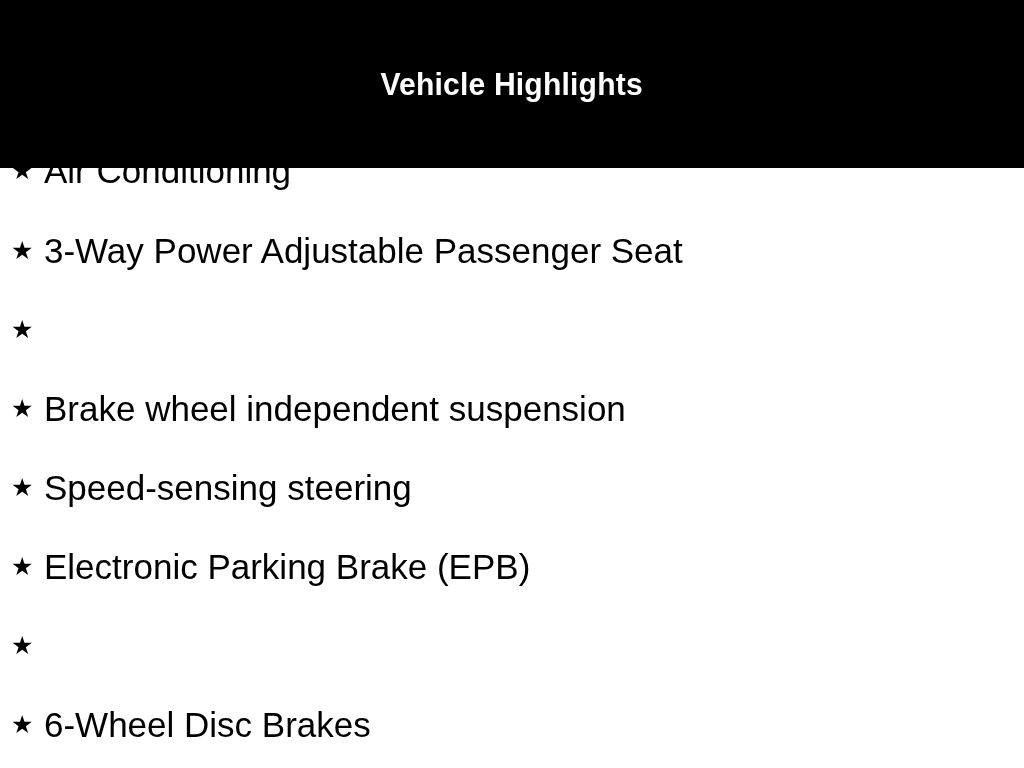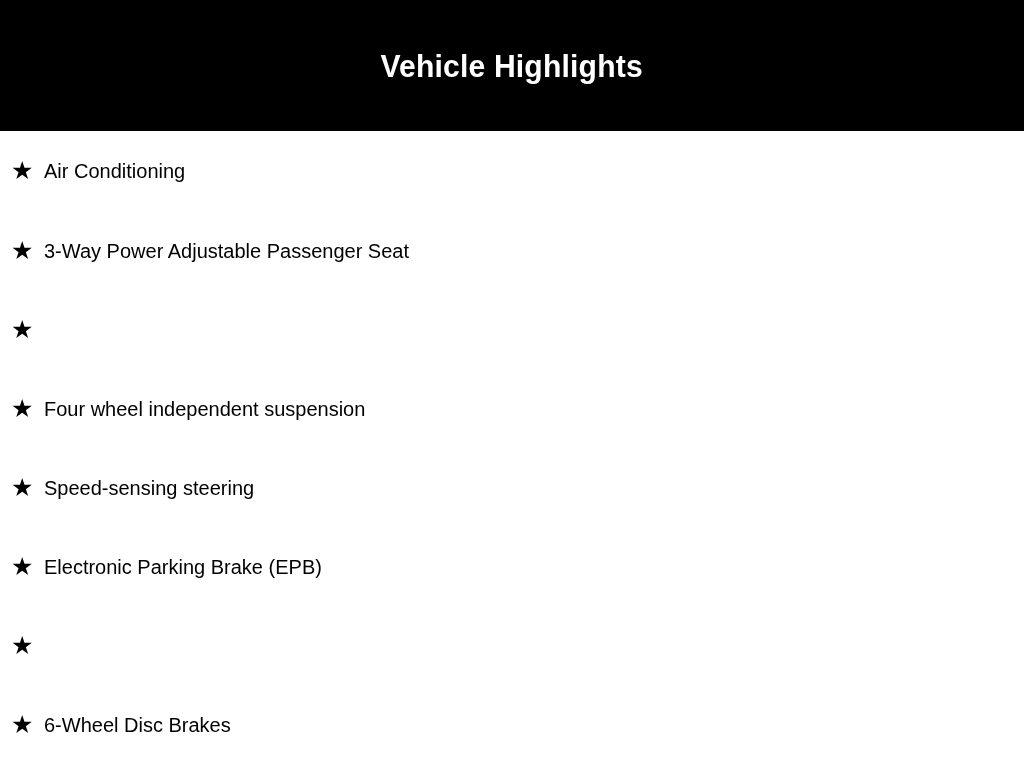--- a/index.html
+++ b/index.html
@@ -19,21 +19,21 @@
     width: 1024px;
     height: 768px;
     background: #ffffff;
   }
   
   .header-banner {
     position: absolute;
     top: 0;
     left: 0;
     width: 1024px;
-    height: 131px;
+    height: 168px;
     background: #000000;
     display: flex;
     align-items: center;
     justify-content: center;
   }
   .header-title {
     color: #ffffff;
     font-family: "Liberation Sans Narrow", "Liberation Sans", sans-serif;
     font-weight: bold;
     font-size: 32px;
@@ -76,21 +76,21 @@
     color: #000000;
     text-align: left;
     user-select: none;
   }
   .highlight-label {
     position: absolute;
     left: 44px;
     top: 50%;
     transform: translateY(-50%);
     font-family: "Liberation Sans", sans-serif;
-    font-size: 20px;
+    font-size: 35px;
     font-weight: normal;
     color: #000000;
     line-height: 1.15;
     white-space: nowrap;
   }
 </style>
 </head>
 <body>
 
 <div class="page">
@@ -110,21 +110,21 @@
       <span class="bullet-star">★</span>
       <span class="highlight-label">3-Way Power Adjustable Passenger Seat</span>
     </li>
 
     <li class="highlight-item">
       <span class="bullet-star">★</span>
     </li>
 
     <li class="highlight-item">
       <span class="bullet-star">★</span>
-      <span class="highlight-label">Four wheel independent suspension</span>
+      <span class="highlight-label">Brake wheel independent suspension</span>
     </li>
 
     <li class="highlight-item">
       <span class="bullet-star">★</span>
       <span class="highlight-label">Speed-sensing steering</span>
     </li>
 
     <li class="highlight-item">
       <span class="bullet-star">★</span>
       <span class="highlight-label">Electronic Parking Brake (EPB)</span>

